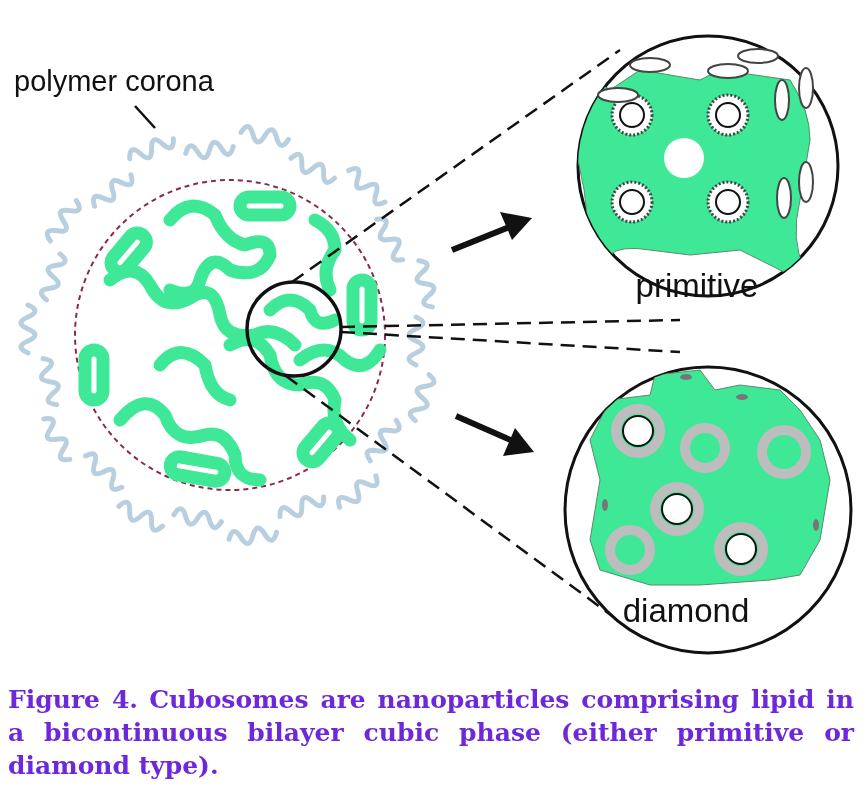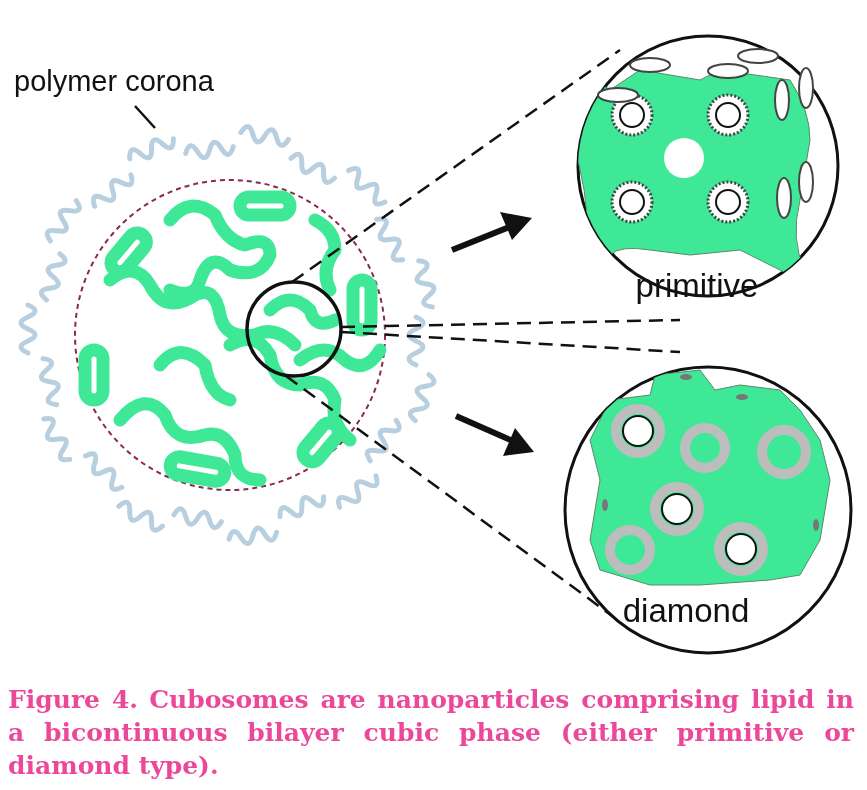--- a/index.html
+++ b/index.html
@@ -1,21 +1,21 @@
 <!DOCTYPE html>
 <html><head>
 <meta charset="utf-8">
 <style>
   html,body{margin:0;padding:0;background:#fff;}
   body{width:867px;height:790px;position:relative;overflow:hidden;}
   #figure{position:absolute;left:0;top:0;width:867px;height:660px;}
   .lbl{font-family:"Liberation Sans",sans-serif;fill:#111;}
   #caption{position:absolute;left:8px;top:683px;width:846px;
     font-family:"DejaVu Serif","Liberation Serif",serif;font-size:25px;line-height:33px;
-    color:#ec4899;text-align:justify;text-align-last:left;}
+    color:#6d28d9;text-align:justify;text-align-last:left;}
   #caption b{font-weight:bold;}
 </style>
 </head>
 <body>
 
 <svg id="figure" viewBox="0 0 867 660" xmlns="http://www.w3.org/2000/svg">
   <defs>
     <clipPath id="pClip">
         <circle cx="708" cy="166" r="130"></circle>
       </clipPath>

